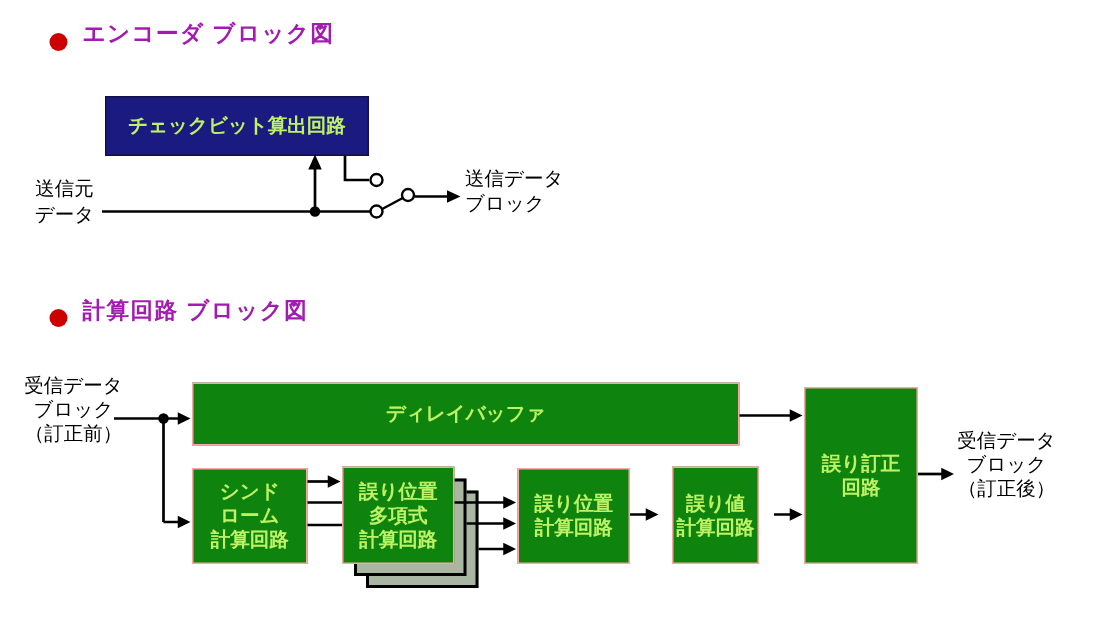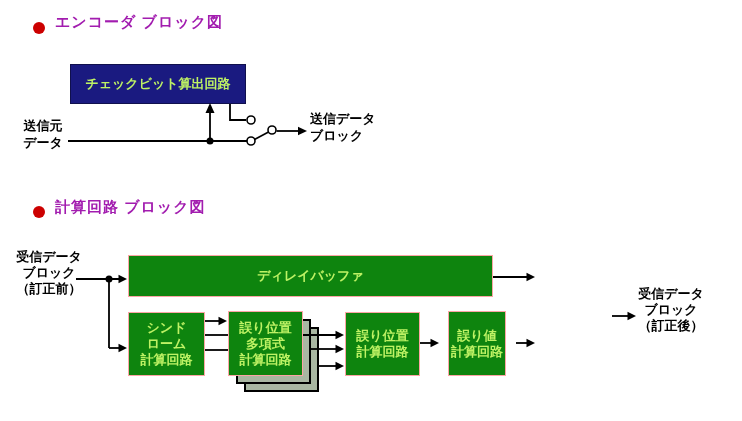--- a/index.html
+++ b/index.html
@@ -25,21 +25,21 @@
   .section-title {
     font-size: 15px;
     font-weight: bold;
     color: #a21caf;
     white-space: nowrap;
     letter-spacing: 1px;
   }
   
   .label {
     font-size: 13px;
-    font-weight: bold;
+    font-weight: normal;
     color: #000000;
     white-space: pre-line;
     line-height: 16px;
   }
   .label.center { text-align: center; }
   
   .block {
     display: flex;
     align-items: center;
     justify-content: center;
@@ -109,20 +109,22 @@
   <div class="abs block green z3" style="left:228px; top:311px; width:75px; height:65px;">誤り位置
 多項式
 計算回路</div>
 
   <div class="abs block green z2" style="left:345px; top:312px; width:75px; height:64px;">誤り位置
 計算回路</div>
 
   <div class="abs block green z2" style="left:448px; top:311px; width:58px; height:65px;">誤り値
 計算回路</div>
 
+  <div class="abs block green z2" style="left:536px; top:258px; width:76px; height:118px;">誤り訂正
+回路</div>
 
   <div class="abs label center z5" style="left:628px; top:286px; width:86px;">受信データ
 ブロック
 （訂正後）</div>
 
   <svg id="connectors" width="742" height="421" viewBox="0 0 742 421">
 
     <line x1="68" y1="141" x2="249" y2="141" stroke="#000" stroke-width="1.8"></line>
     <circle cx="210" cy="141" r="3.5" fill="#000"></circle>
     <line x1="210" y1="141" x2="210" y2="112" stroke="#000" stroke-width="1.8"></line>

